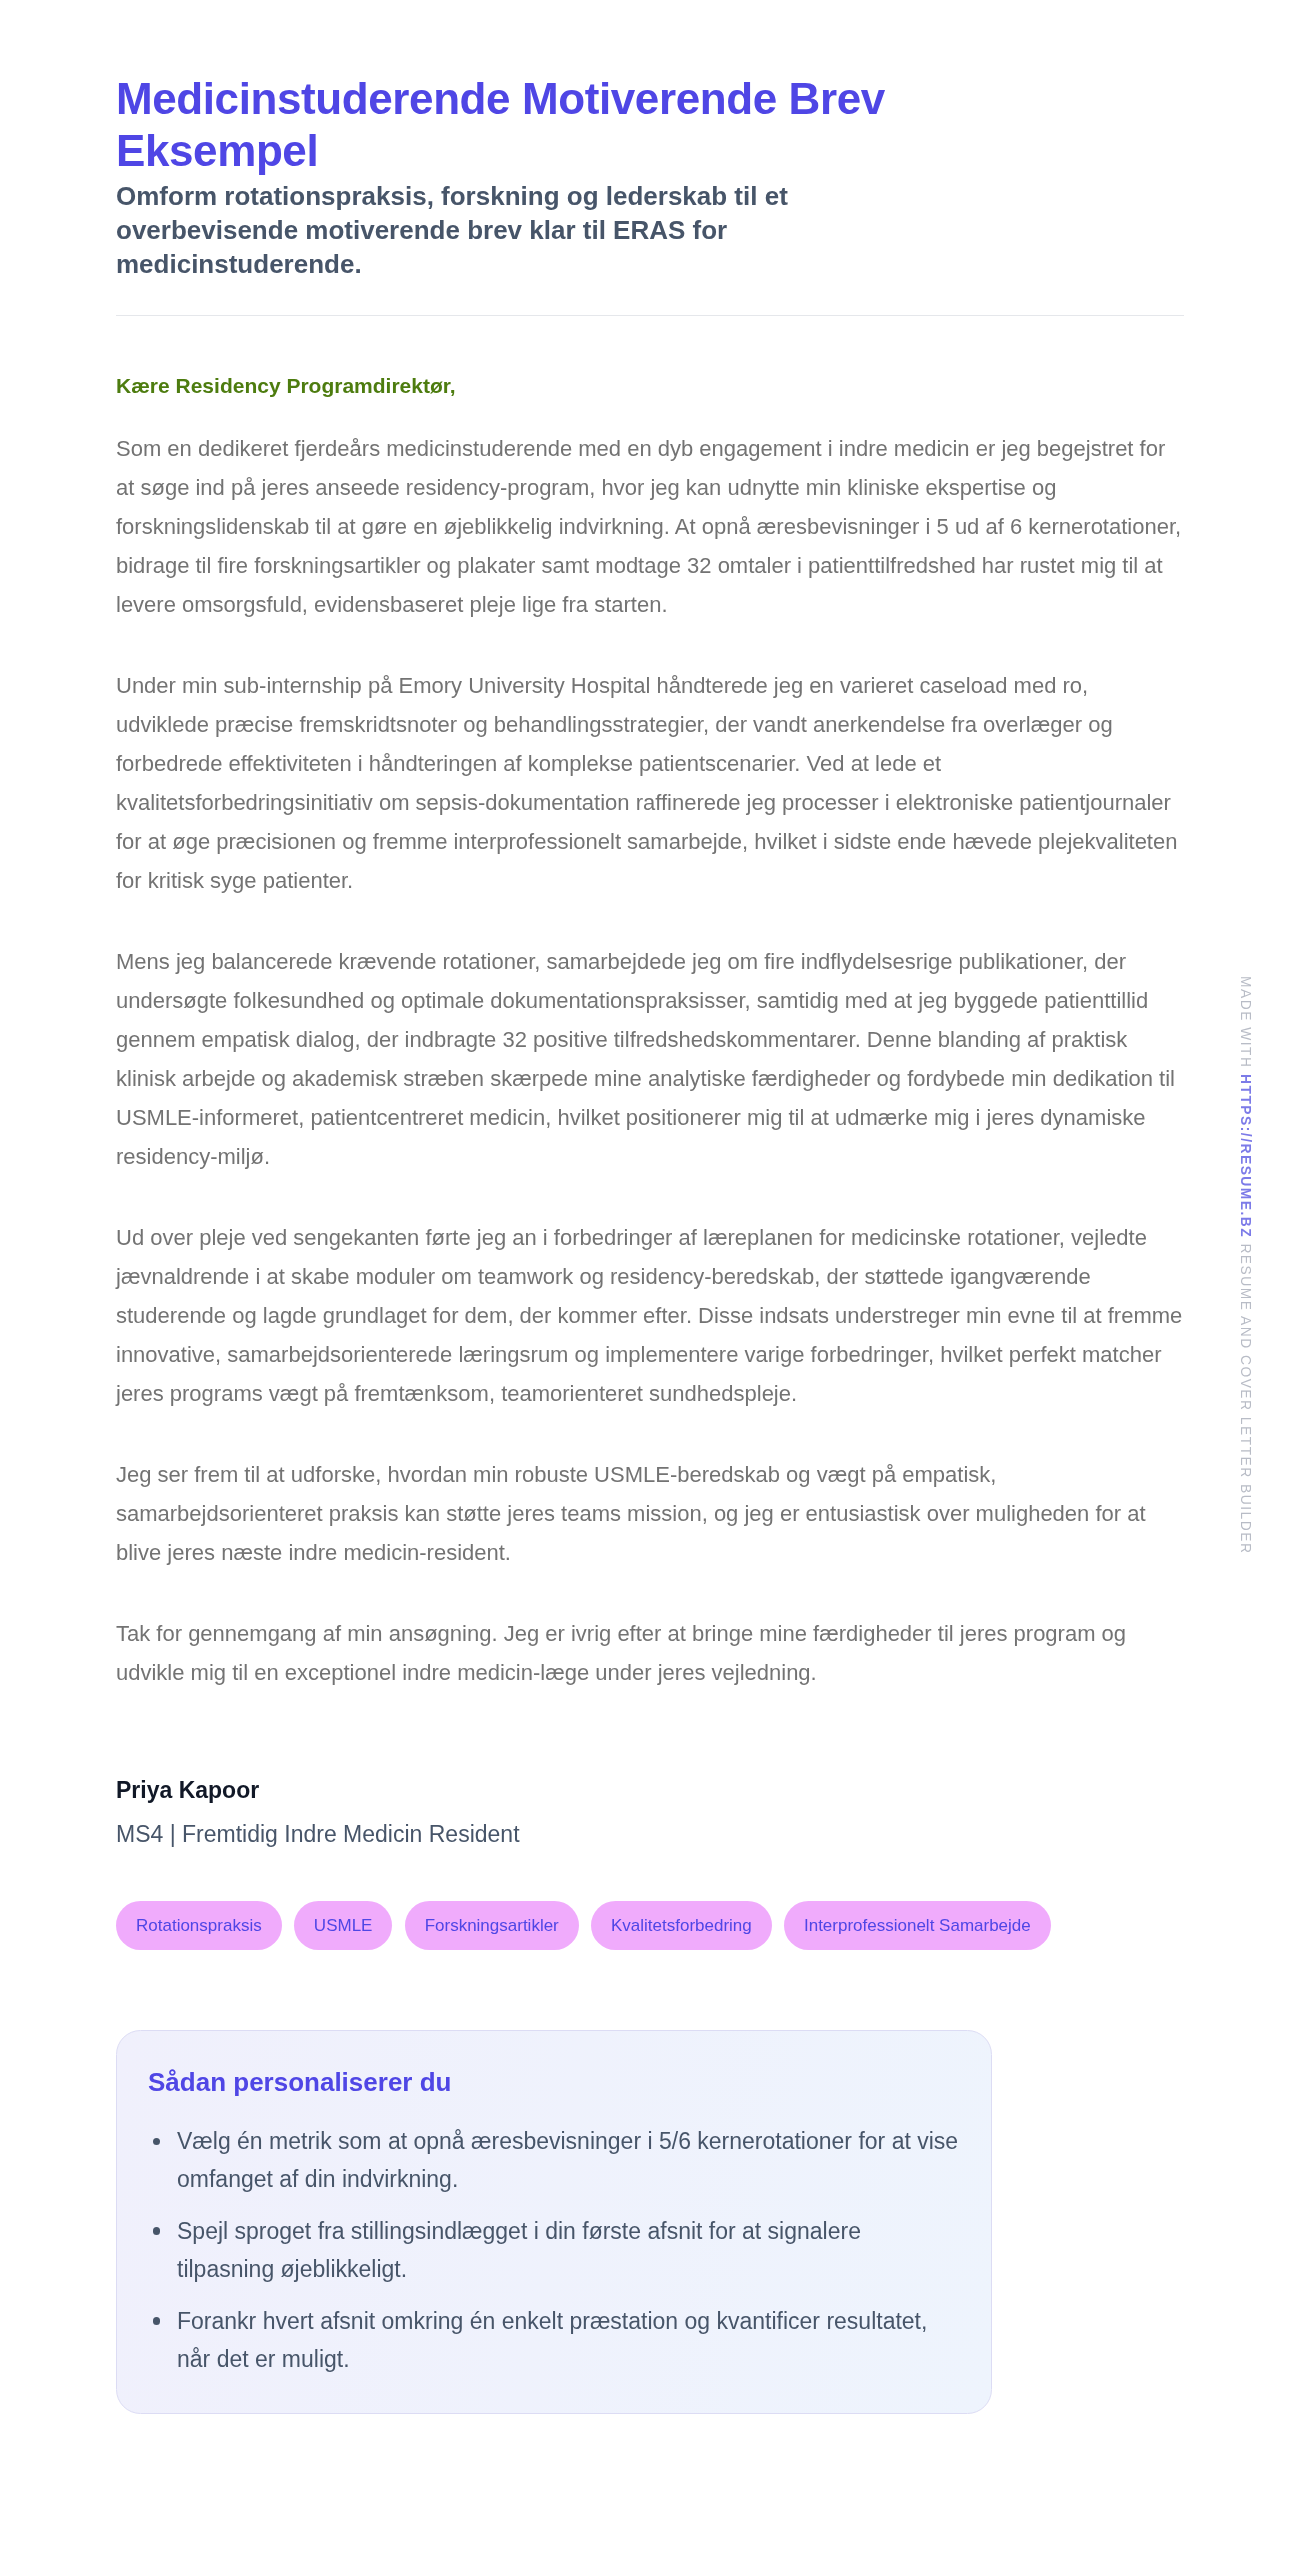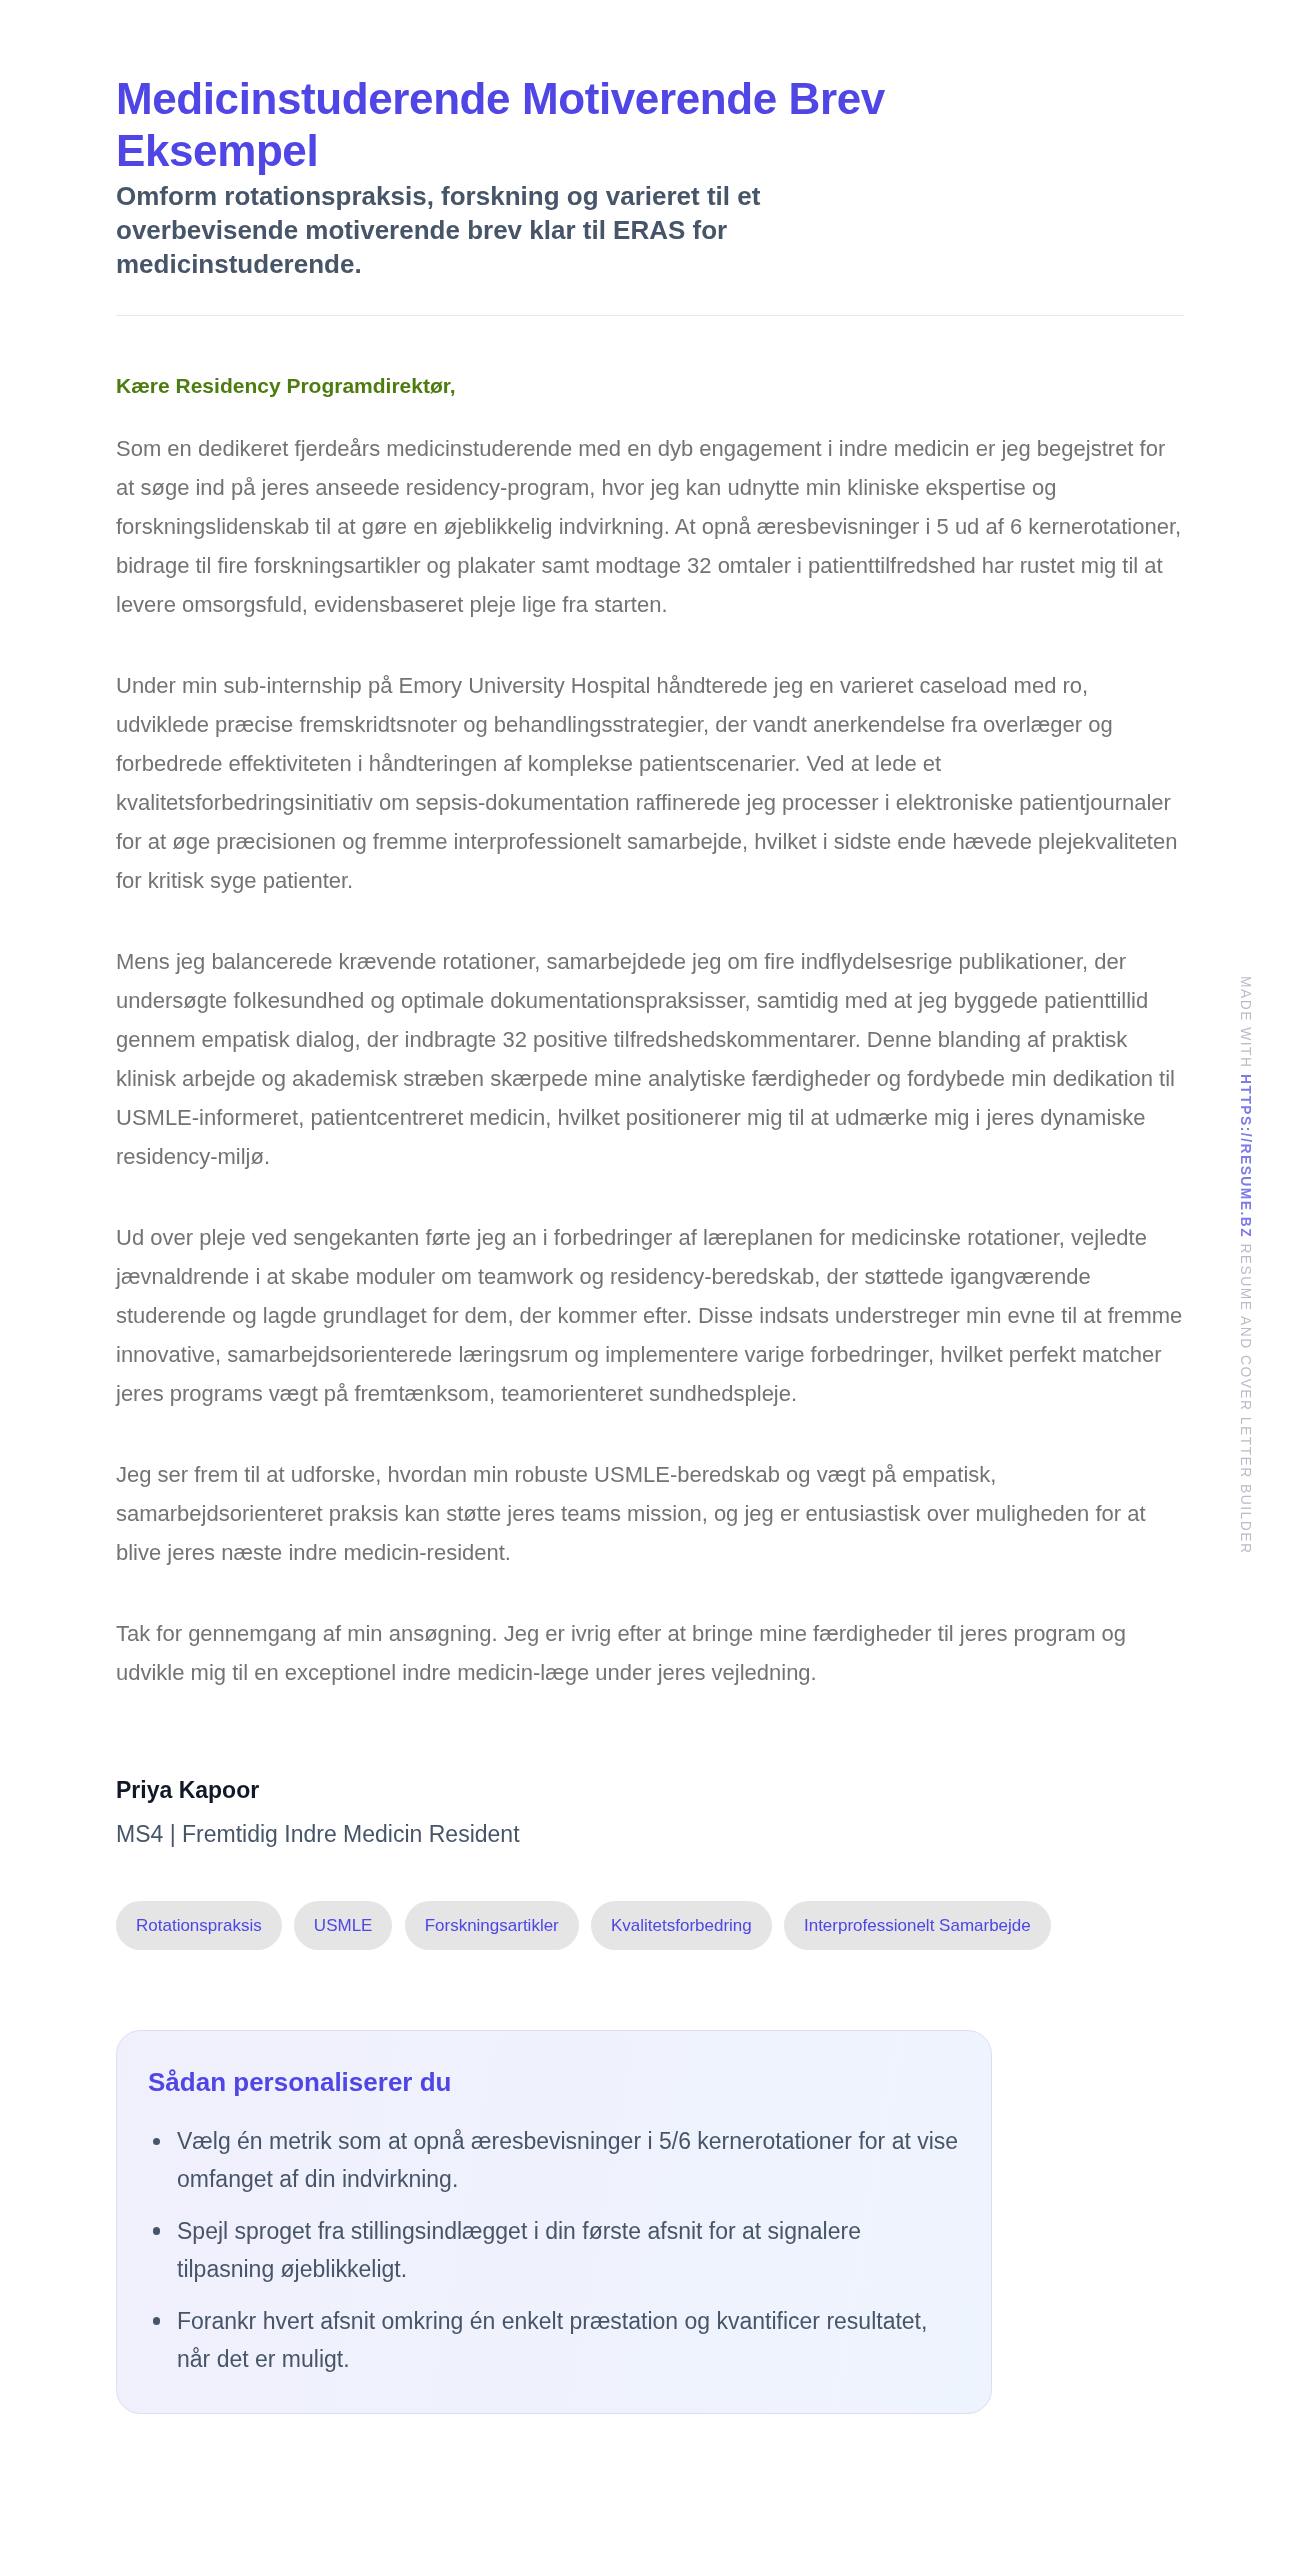--- a/index.html
+++ b/index.html
@@ -24,41 +24,41 @@
 
   .body-text { margin-top: 27.6px; }
   .para { font-size: 22px; line-height: 39px; color: #737373; margin-bottom: 42px; }
   .para:last-child { margin-bottom: 0; }
 
   .signature { margin-top: 83px; }
   .sig-name { font-size: 23px; line-height: 31px; font-weight: 700; color: #111827; }
   .sig-title { font-size: 23px; line-height: 31px; color: #475569; margin-top: 13.8px; }
 
   .tags { display: flex; flex-wrap: wrap; gap: 12.2px; margin-top: 51px; }
-  .tag { height: 49px; line-height: 49px; padding: 0 20px; border-radius: 24.5px; background: #e5e5e5; color: #4f46e5; font-size: 17px; font-weight: 400; }
+  .tag { height: 49px; line-height: 49px; padding: 0 20px; border-radius: 24.5px; background: #f0abfc; color: #4f46e5; font-size: 17px; font-weight: 400; }
 
   .tips { margin-top: 80px; width: 876px; border: 1.5px solid #dcdcf4; border-radius: 24.5px; background: linear-gradient(100deg, #f0f0fc 0%, #eef4fd 100%); padding: 34px 31px 35px 31px; }
   .tips-title { font-size: 26px; line-height: 34px; font-weight: 700; color: #4f46e5; }
   .tips-list { list-style: none; margin-top: 23px; }
   .tips-item { position: relative; padding-left: 29px; font-size: 23px; line-height: 38px; color: #475569; margin-bottom: 13.8px; }
   .tips-item:last-child { margin-bottom: 0; }
   .tips-bullet { position: absolute; left: 4.6px; top: 15.3px; width: 7.7px; height: 7.7px; border-radius: 50%; background: #475569; }
 
   .side-text { position: absolute; left: 1222px; top: 976px; width: 31px; height: 628px; writing-mode: vertical-rl; font-size: 13.8px; letter-spacing: 1.5px; color: #b8bcc6; text-transform: uppercase; white-space: nowrap; }
   .side-text .link { color: #7c7be8; font-weight: 700; margin: 0 9.2px; }
 </style>
 </head>
 <body>
 
 <div class="page">
 
   <header class="header">
     <div class="header-left">
       <h1 class="title">Medicinstuderende Motiverende Brev Eksempel</h1>
-      <h2 class="subtitle">Omform rotationspraksis, forskning og varieret til et overbevisende motiverende brev klar til ERAS for medicinstuderende.</h2>
+      <h2 class="subtitle">Omform rotationspraksis, forskning og lederskab til et overbevisende motiverende brev klar til ERAS for medicinstuderende.</h2>
     </div>
   </header>
 
   <div class="divider"></div>
 
   <p class="greeting">Kære Residency Programdirektør,</p>
 
   <div class="body-text">
     <p class="para">Som en dedikeret fjerdeårs medicinstuderende med en dyb engagement i indre medicin er jeg begejstret for at søge ind på jeres anseede residency-program, hvor jeg kan udnytte min kliniske ekspertise og forskningslidenskab til at gøre en øjeblikkelig indvirkning. At opnå æresbevisninger i 5 ud af 6 kernerotationer, bidrage til fire forskningsartikler og plakater samt modtage 32 omtaler i patienttilfredshed har rustet mig til at levere omsorgsfuld, evidensbaseret pleje lige fra starten.</p>
     <p class="para">Under min sub-internship på Emory University Hospital håndterede jeg en varieret caseload med ro, udviklede præcise fremskridtsnoter og behandlingsstrategier, der vandt anerkendelse fra overlæger og forbedrede effektiviteten i håndteringen af komplekse patientscenarier. Ved at lede et kvalitetsforbedringsinitiativ om sepsis-dokumentation raffinerede jeg processer i elektroniske patientjournaler for at øge præcisionen og fremme interprofessionelt samarbejde, hvilket i sidste ende hævede plejekvaliteten for kritisk syge patienter.</p>

